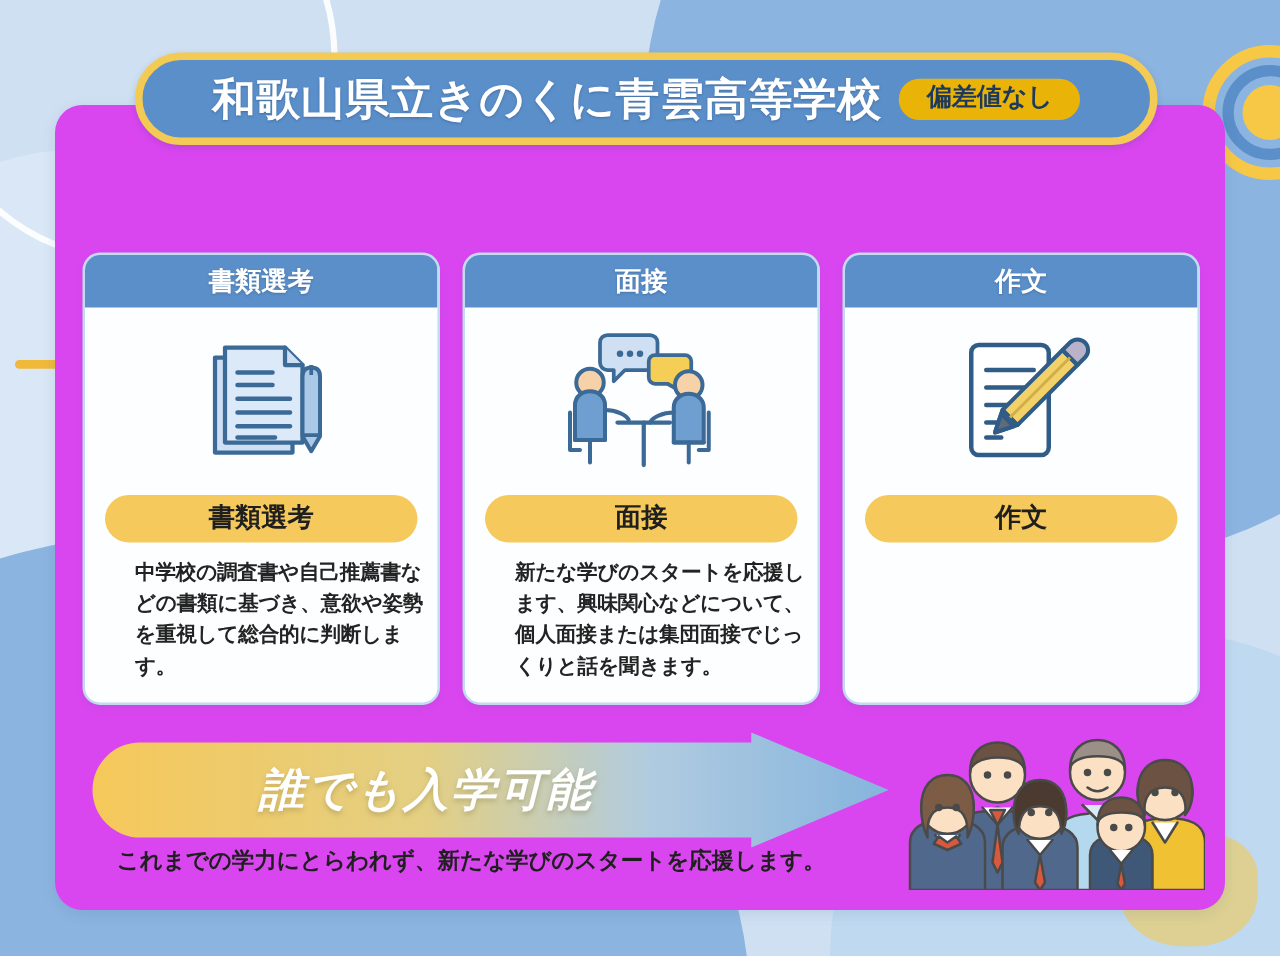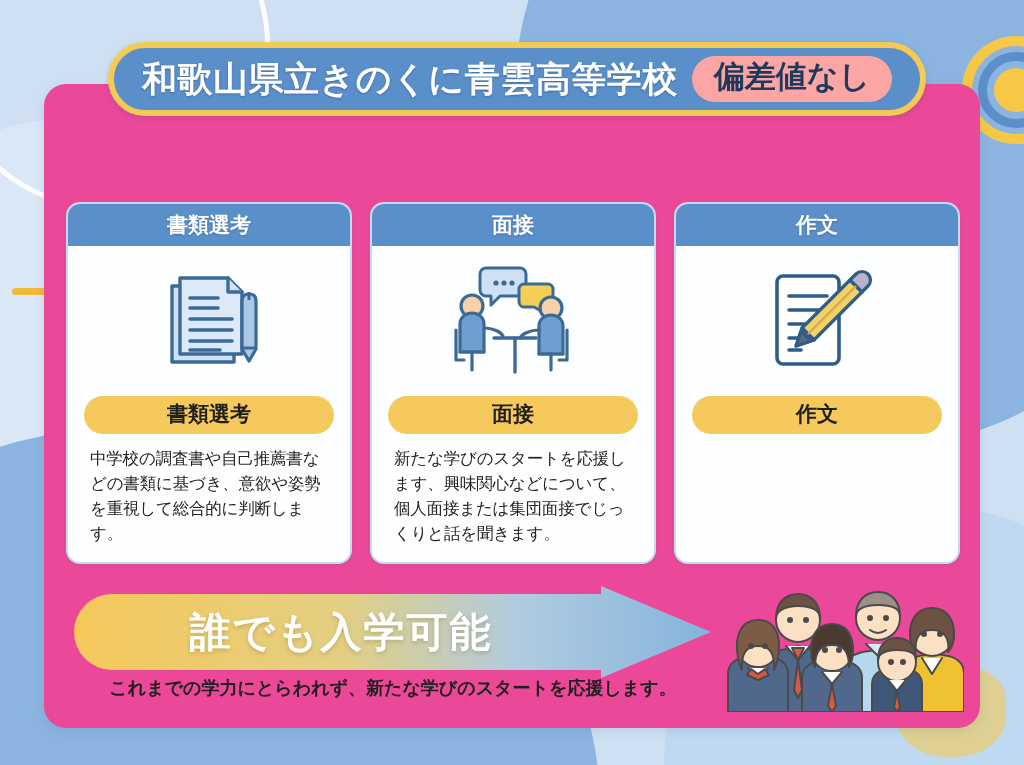--- a/index.html
+++ b/index.html
@@ -93,21 +93,21 @@
     border-radius: 60% 40% 50% 50%;
     background: #f6c846;
     opacity: .55;
   }
 
   
   #panel {
     position: absolute;
     left: 44px; top: 84px;
     width: 936px; height: 644px;
-    background: #ec4899;
+    background: #d946ef;
     border-radius: 22px;
     box-shadow: 0 3px 10px rgba(60,90,130,.13);
   }
 
   
   #title-banner {
     position: absolute;
     left: 108px; top: 42px;
     width: 818px; height: 74px;
     background: #5b8fc9;
@@ -122,23 +122,23 @@
   }
   #title-text {
     font-size: 35px;
     font-weight: bold;
     color: #ffffff;
     letter-spacing: .5px;
     text-shadow: 0 1px 2px rgba(20,50,90,.35);
     white-space: nowrap;
   }
   #title-badge {
-    background: #fca5a5;
+    background: #eab308;
     color: #1d3a5c;
-    font-size: 31px;
+    font-size: 20px;
     font-weight: bold;
     border-radius: 30px;
     padding: 4px 22px 7px;
     white-space: nowrap;
     line-height: 1.1;
   }
 
   
   #subtitle {
     position: absolute;
@@ -193,50 +193,52 @@
     background: #f5c95b;
     color: #1f1f1f;
     font-size: 21px;
     font-weight: bold;
     border-radius: 20px;
     padding: 4px 0 6px;
     width: 100%;
     text-align: center;
   }
   .card-body {
-    padding: 4px 22px 16px;
+    padding: 4px 10px 16px;
     font-size: 16.5px;
-    font-weight: normal;
+    font-weight: bold;
     line-height: 1.52;
     color: #232323;
     letter-spacing: -0.2px;
+    margin-left: 30px;
   }
 
   
   #arrow-wrap {
     position: absolute;
     left: 66px; top: 586px;
     width: 645px; height: 92px;
   }
   #arrow-shape {
     position: absolute; inset: 0;
   }
   #arrow-label {
     position: absolute;
     left: 0; top: 0;
     width: 520px; height: 92px;
     display: flex;
     align-items: center;
     justify-content: center;
-    font-size: 41px;
+    font-size: 36px;
     font-weight: bold;
     color: #ffffff;
     text-shadow: 0 2px 4px rgba(120,110,60,.35);
     letter-spacing: 2px;
     padding-left: 30px;
+    font-style: italic;
   }
   #arrow-caption {
     position: absolute;
     left: 92px; top: 676px;
     width: 570px;
     text-align: center;
     font-size: 18px;
     font-weight: bold;
     color: #1f1f1f;
   }
@@ -383,21 +385,21 @@
             <stop offset="42%" stop-color="#e3cf83"></stop>
             <stop offset="70%" stop-color="#b0cbe0"></stop>
             <stop offset="100%" stop-color="#85b4dd"></stop>
           </linearGradient>
         </defs>
         <path d="M46 8 h489 v-8 l110 46 l-110 46 v-8 h-489 a38 38 0 0 1 0 -76 z" fill="url(#arrowGrad)"></path>
       </svg>
       <div id="arrow-label">誰でも入学可能</div>
     </div>
 
-    <div id="arrow-caption" style="left:64px; top:592px;">これまでの学力にとらわれず、新たな学びのスタートを応援します。</div>
+    <div id="arrow-caption" style="left:48px; top:592px;">これまでの学力にとらわれず、新たな学びのスタートを応援します。</div>
 
     <div id="people" style="left:672px; top:496px;">
       <svg width="248" height="132" viewBox="0 0 248 132">
         <g stroke="#4a4a4a" stroke-width="2" stroke-linejoin="round" stroke-linecap="round">
 
           <path d="M46 132 v-44 c0 -12 12 -18 26 -19 l10 -3 l10 3 c14 1 26 7 26 19 v44 z" fill="#50688c"></path>
           <circle cx="82" cy="40" r="22" fill="#fbe0c4"></circle>
           <path d="M60 38 c0 -16 10 -24 22 -24 c12 0 22 8 22 24 c0 -6 -6 -12 -22 -12 c-14 0 -22 6 -22 12 z" fill="#6b5242"></path>
           <path d="M70 66 l12 14 l12 -14" fill="#ffffff"></path>
           <path d="M82 80 l-6 -12 h12 z" fill="#d9593f"></path>

